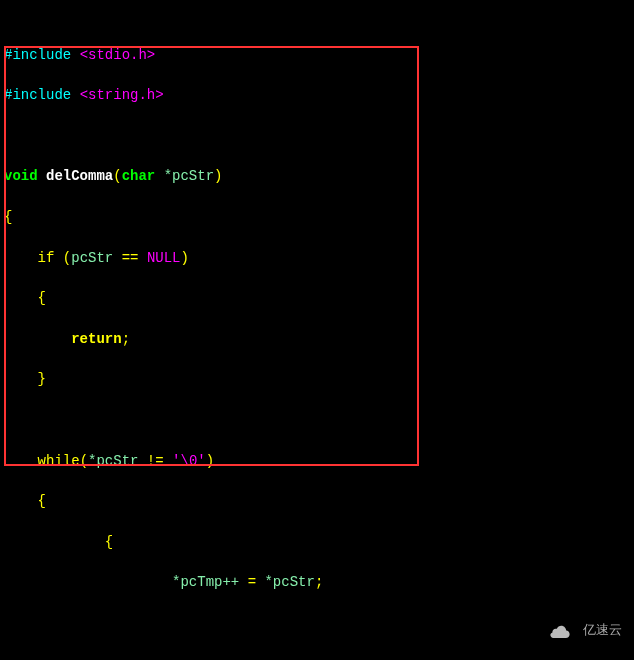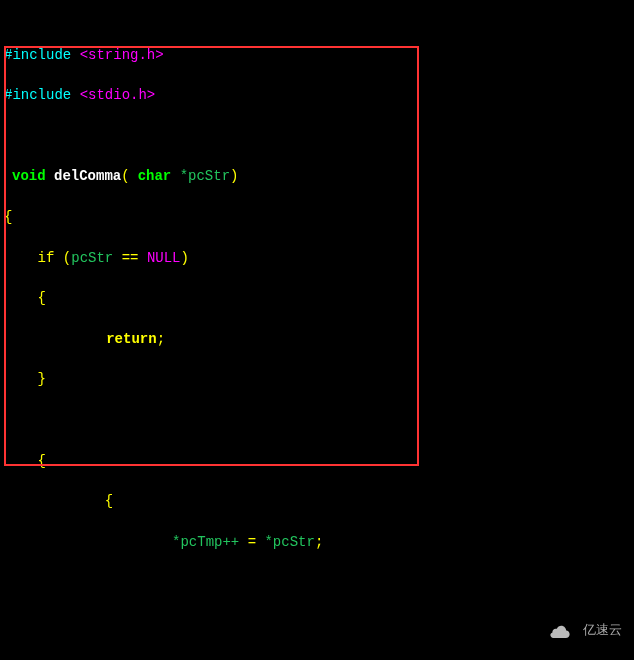--- a/index.html
+++ b/index.html
@@ -26,28 +26,28 @@
     .highlight-box {
       position: absolute;
       border: 2px solid #ff3333;
       top: 42px;
       left: 0;
       width: 415px;
       height: 420px;
       pointer-events: none;
     }
     .fn-white { color: #ffffff; font-weight: bold; text-align: right; }
-    .type { color: #00ff00; font-weight: bold; padding-left: 8px; }
-    .ident { color: #22c55e; }
+    .type { color: #00ff00; font-weight: bold; }
+    .ident { color: #86efac; }
     .punct { color: #ffff00; }
     .null { color: #ff00ff; font-weight: normal; }
     .char-lit { color: #ff00ff; }
     .preproc { color: #00ffff; }
     .header { color: #ff00ff; }
-    .return-kw { color: #ffff00; font-weight: bold; margin-left: 35px; }
+    .return-kw { color: #ffff00; font-weight: bold; }
     .watermark {
       position: absolute;
       bottom: 20px;
       right: 12px;
       color: #aaa;
       font-size: 13px;
       display: flex;
       align-items: center;
       gap: 12px;
       font-family: sans-serif;
@@ -56,30 +56,31 @@
       width: 22px;
       height: 14px;
     }
     .line { display: block; }
   </style>
 </head>
 <body>
 
 <div class="code-container">
 <div class="highlight-box"></div>
+<span class="line"><span class="preproc">#include</span> <span class="header">&lt;stdio.h&gt;</span></span>
 <span class="line"><span class="preproc">#include</span> <span class="header">&lt;string.h&gt;</span></span>
-<span class="line"><span class="preproc">#include</span> <span class="header">&lt;stdio.h&gt;</span></span>
 <span class="line"> </span>
 <span class="line"><span class="type">void</span> <span class="fn-white">delComma</span><span class="punct">(</span><span class="type">char</span> <span class="ident">*pcStr</span><span class="punct">)</span></span>
 <span class="line"><span class="punct">{</span></span>
 <span class="line">    <span class="punct">if</span> <span class="punct">(</span><span class="ident">pcStr</span> <span class="punct">==</span> <span class="null">NULL</span><span class="punct">)</span></span>
 <span class="line">    <span class="punct">{</span></span>
 <span class="line">        <span class="return-kw">return</span><span class="punct">;</span></span>
 <span class="line">    <span class="punct">}</span></span>
 <span class="line"> </span>
+<span class="line">    <span class="punct">while</span><span class="punct">(</span><span class="ident">*pcStr</span> <span class="punct">!=</span> <span class="char-lit">'\0'</span><span class="punct">)</span></span>
 <span class="line">    <span class="punct">{</span></span>
 <span class="line">            <span class="punct">{</span></span>
 <span class="line">                    <span class="ident">*pcTmp++</span> <span class="punct">=</span> <span class="ident">*pcStr</span><span class="punct">;</span></span>
 
 
 
 
 
 
 

